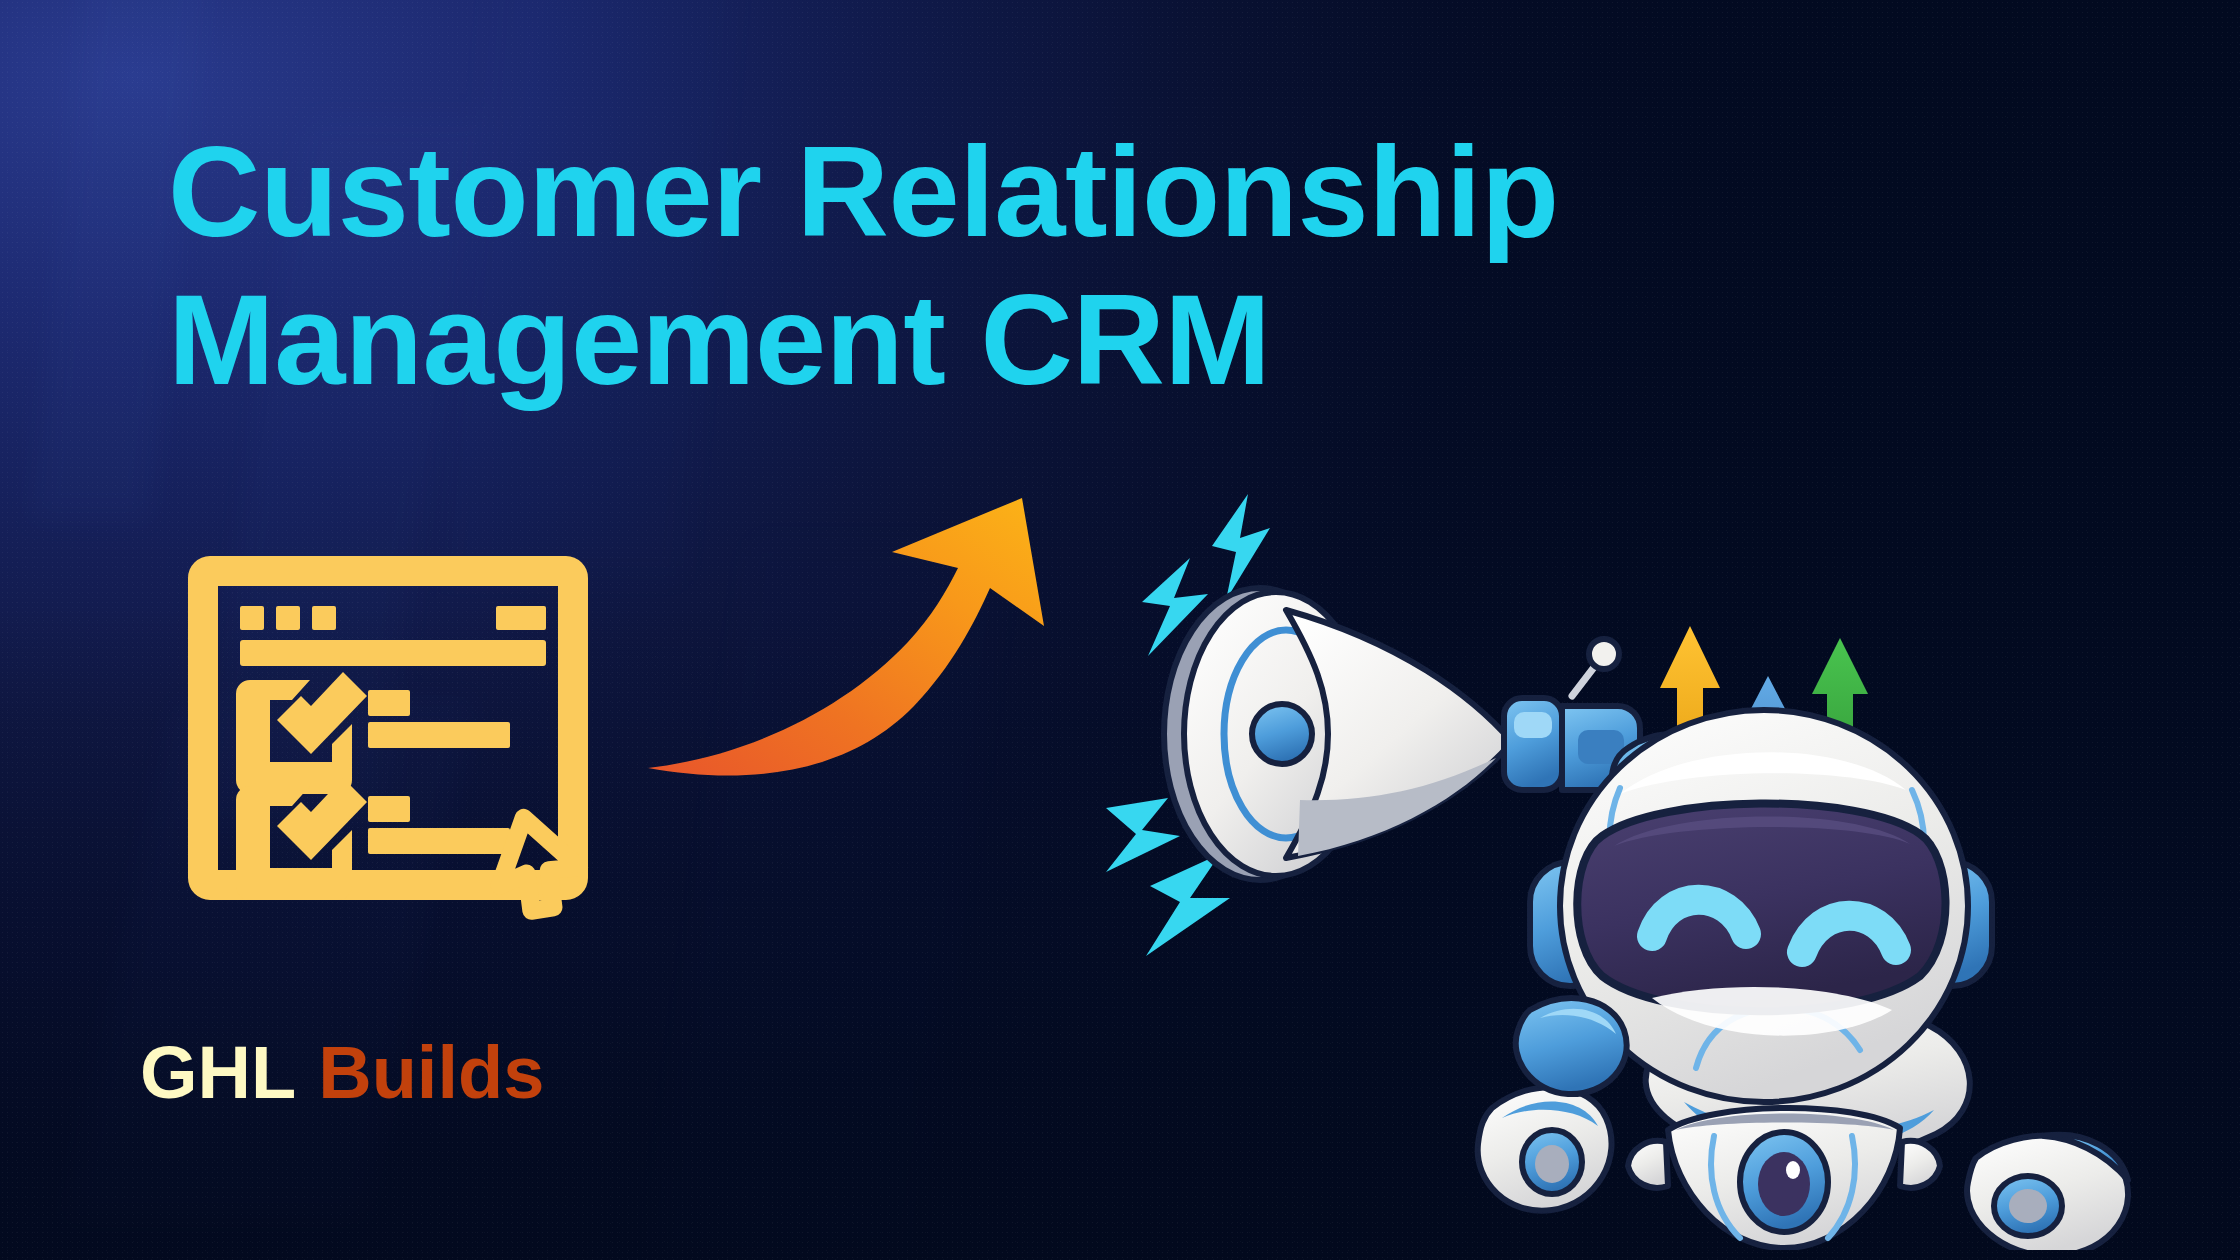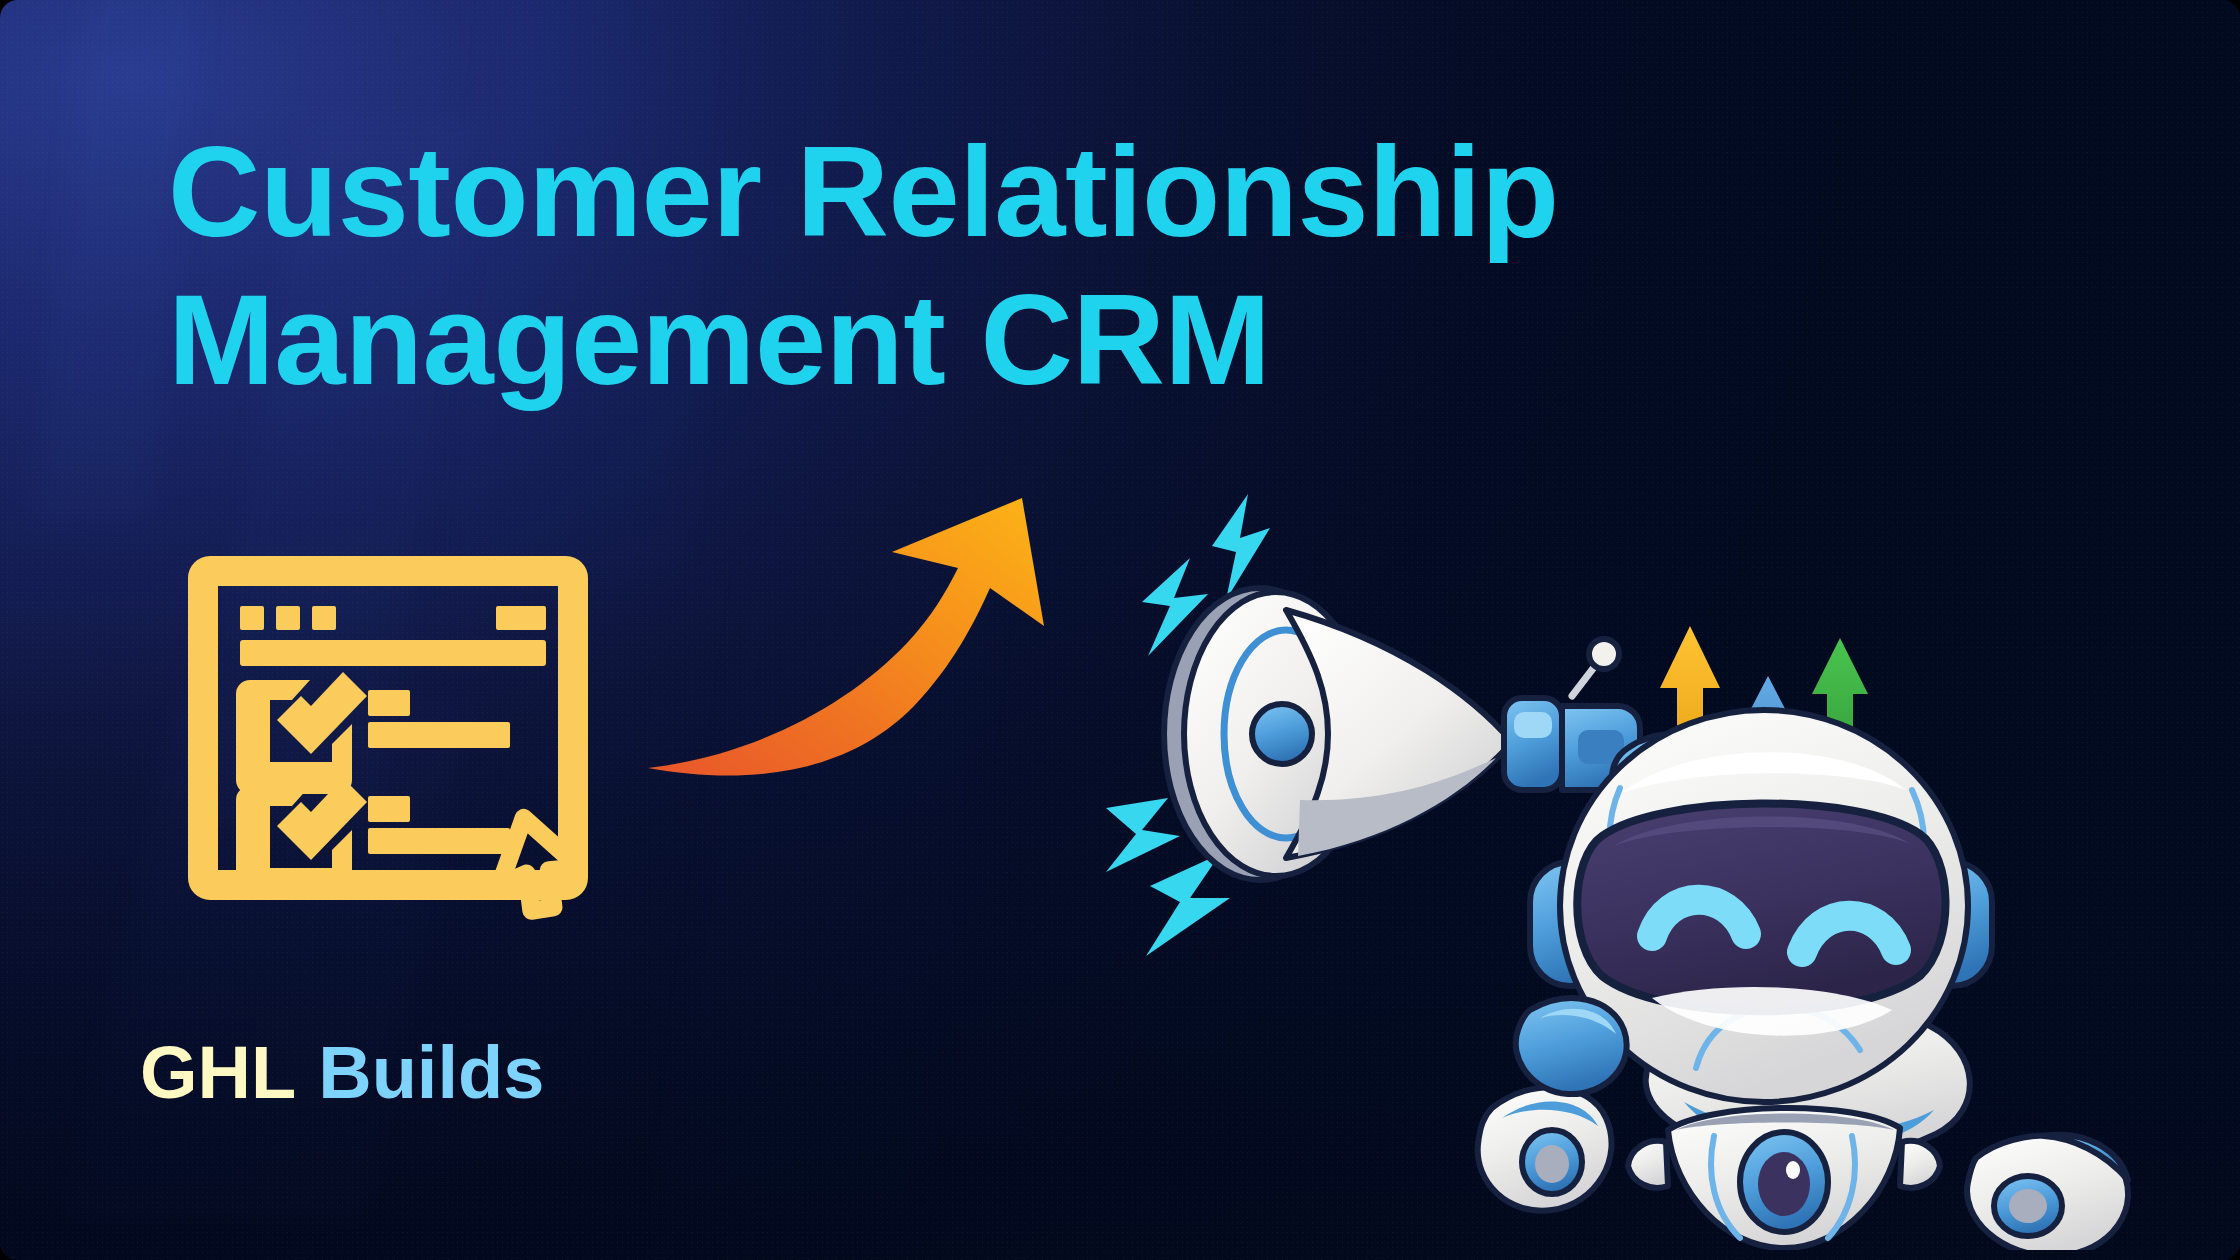--- a/index.html
+++ b/index.html
@@ -8,21 +8,20 @@
     padding: 0;
     background: #000;
   }
   #stage {
     position: relative;
     width: 2240px;
     height: 1260px;
     overflow: hidden;
     font-family: "Liberation Sans", sans-serif;
     background: #020b22;
-    border-radius: 18px;
   }
 
   
   .bg-base {
     position: absolute;
     inset: 0;
     background:
       radial-gradient(115% 120% at 6% 6%, #2a3b8f 0%, #1d2a72 16%, #16215d 28%, #101845 42%, #0a1136 56%, #050c28 72%, #020a20 100%);
   }
   .bg-veil {
@@ -80,21 +79,21 @@
   .brand {
     position: absolute;
     left: 140px;
     top: 1030px;
     font-size: 74px;
     font-weight: 700;
     letter-spacing: 0px;
     white-space: nowrap;
   }
   .brand .ghl    { color: #fef9c3; }
-  .brand .builds { color: #7dd3fc; margin-left: 22px; }
+  .brand .builds { color: #c2410c; margin-left: 22px; }
 
   
   .art { position: absolute; }
   #checklist-art { left: 188px; top: 548px; width: 430px; height: 400px; }
   #arrow-art     { left: 640px; top: 484px; width: 440px; height: 320px; }
   #mascot-art    { left: 1100px; top: 490px; width: 1090px; height: 760px; }
 </style>
 </head>
 <body>
 

